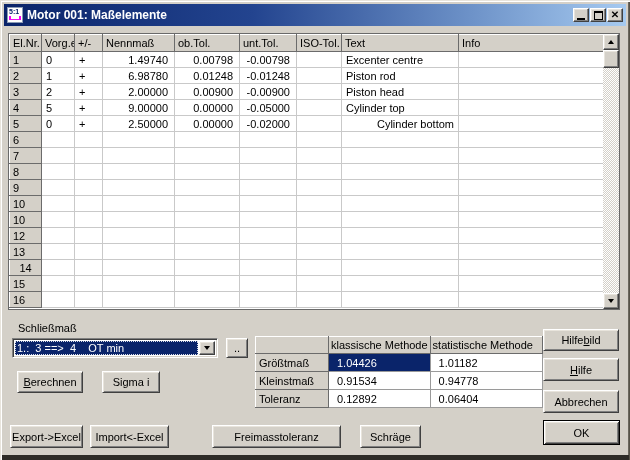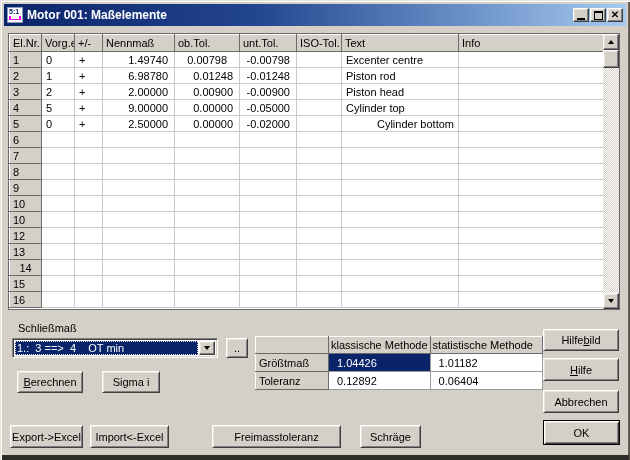--- a/index.html
+++ b/index.html
@@ -167,21 +167,21 @@
               <th>Text</th>
               <th>Info</th>
             </tr>
           </thead>
         <tbody>
             <tr>
               <td class="rowhead" style="text-align: left;">1</td>
               <td style="text-align: left;">0</td>
               <td style="text-align: left;">+</td>
               <td style="text-align: right; padding-right: 6px;">1.49740</td>
-              <td style="text-align: right; padding-right: 12px;">0.00798</td>
+              <td style="text-align: right; padding-right: 6px;">0.00798</td>
               <td style="text-align: right; padding-right: 6px;">-0.00798</td>
               <td style="text-align: left;"></td>
               <td style="text-align: left;">Excenter centre</td>
               <td style="text-align: left;"></td>
             </tr>
             <tr>
               <td class="rowhead" style="text-align: left;">2</td>
               <td style="text-align: left;">1</td>
               <td style="text-align: left;">+</td>
               <td style="text-align: right; padding-right: 6px;">6.98780</td>
@@ -390,20 +390,25 @@
         <th>statistische Methode</th>
       </tr>
     </thead>
     <tbody>
       <tr>
         <td class="rlabel">Größtmaß</td>
         <td class="rval selected">1.04426</td>
         <td class="rval">1.01182</td>
       </tr>
       <tr>
+        <td class="rlabel">Kleinstmaß</td>
+        <td class="rval">0.91534</td>
+        <td class="rval">0.94778</td>
+      </tr>
+      <tr>
         <td class="rlabel">Toleranz</td>
         <td class="rval">0.12892</td>
         <td class="rval">0.06404</td>
       </tr>
     </tbody>
   </table>
 
   <button class="btn btn-hilfebild">
       <span>Hilfe</span>
       <u>b</u>

